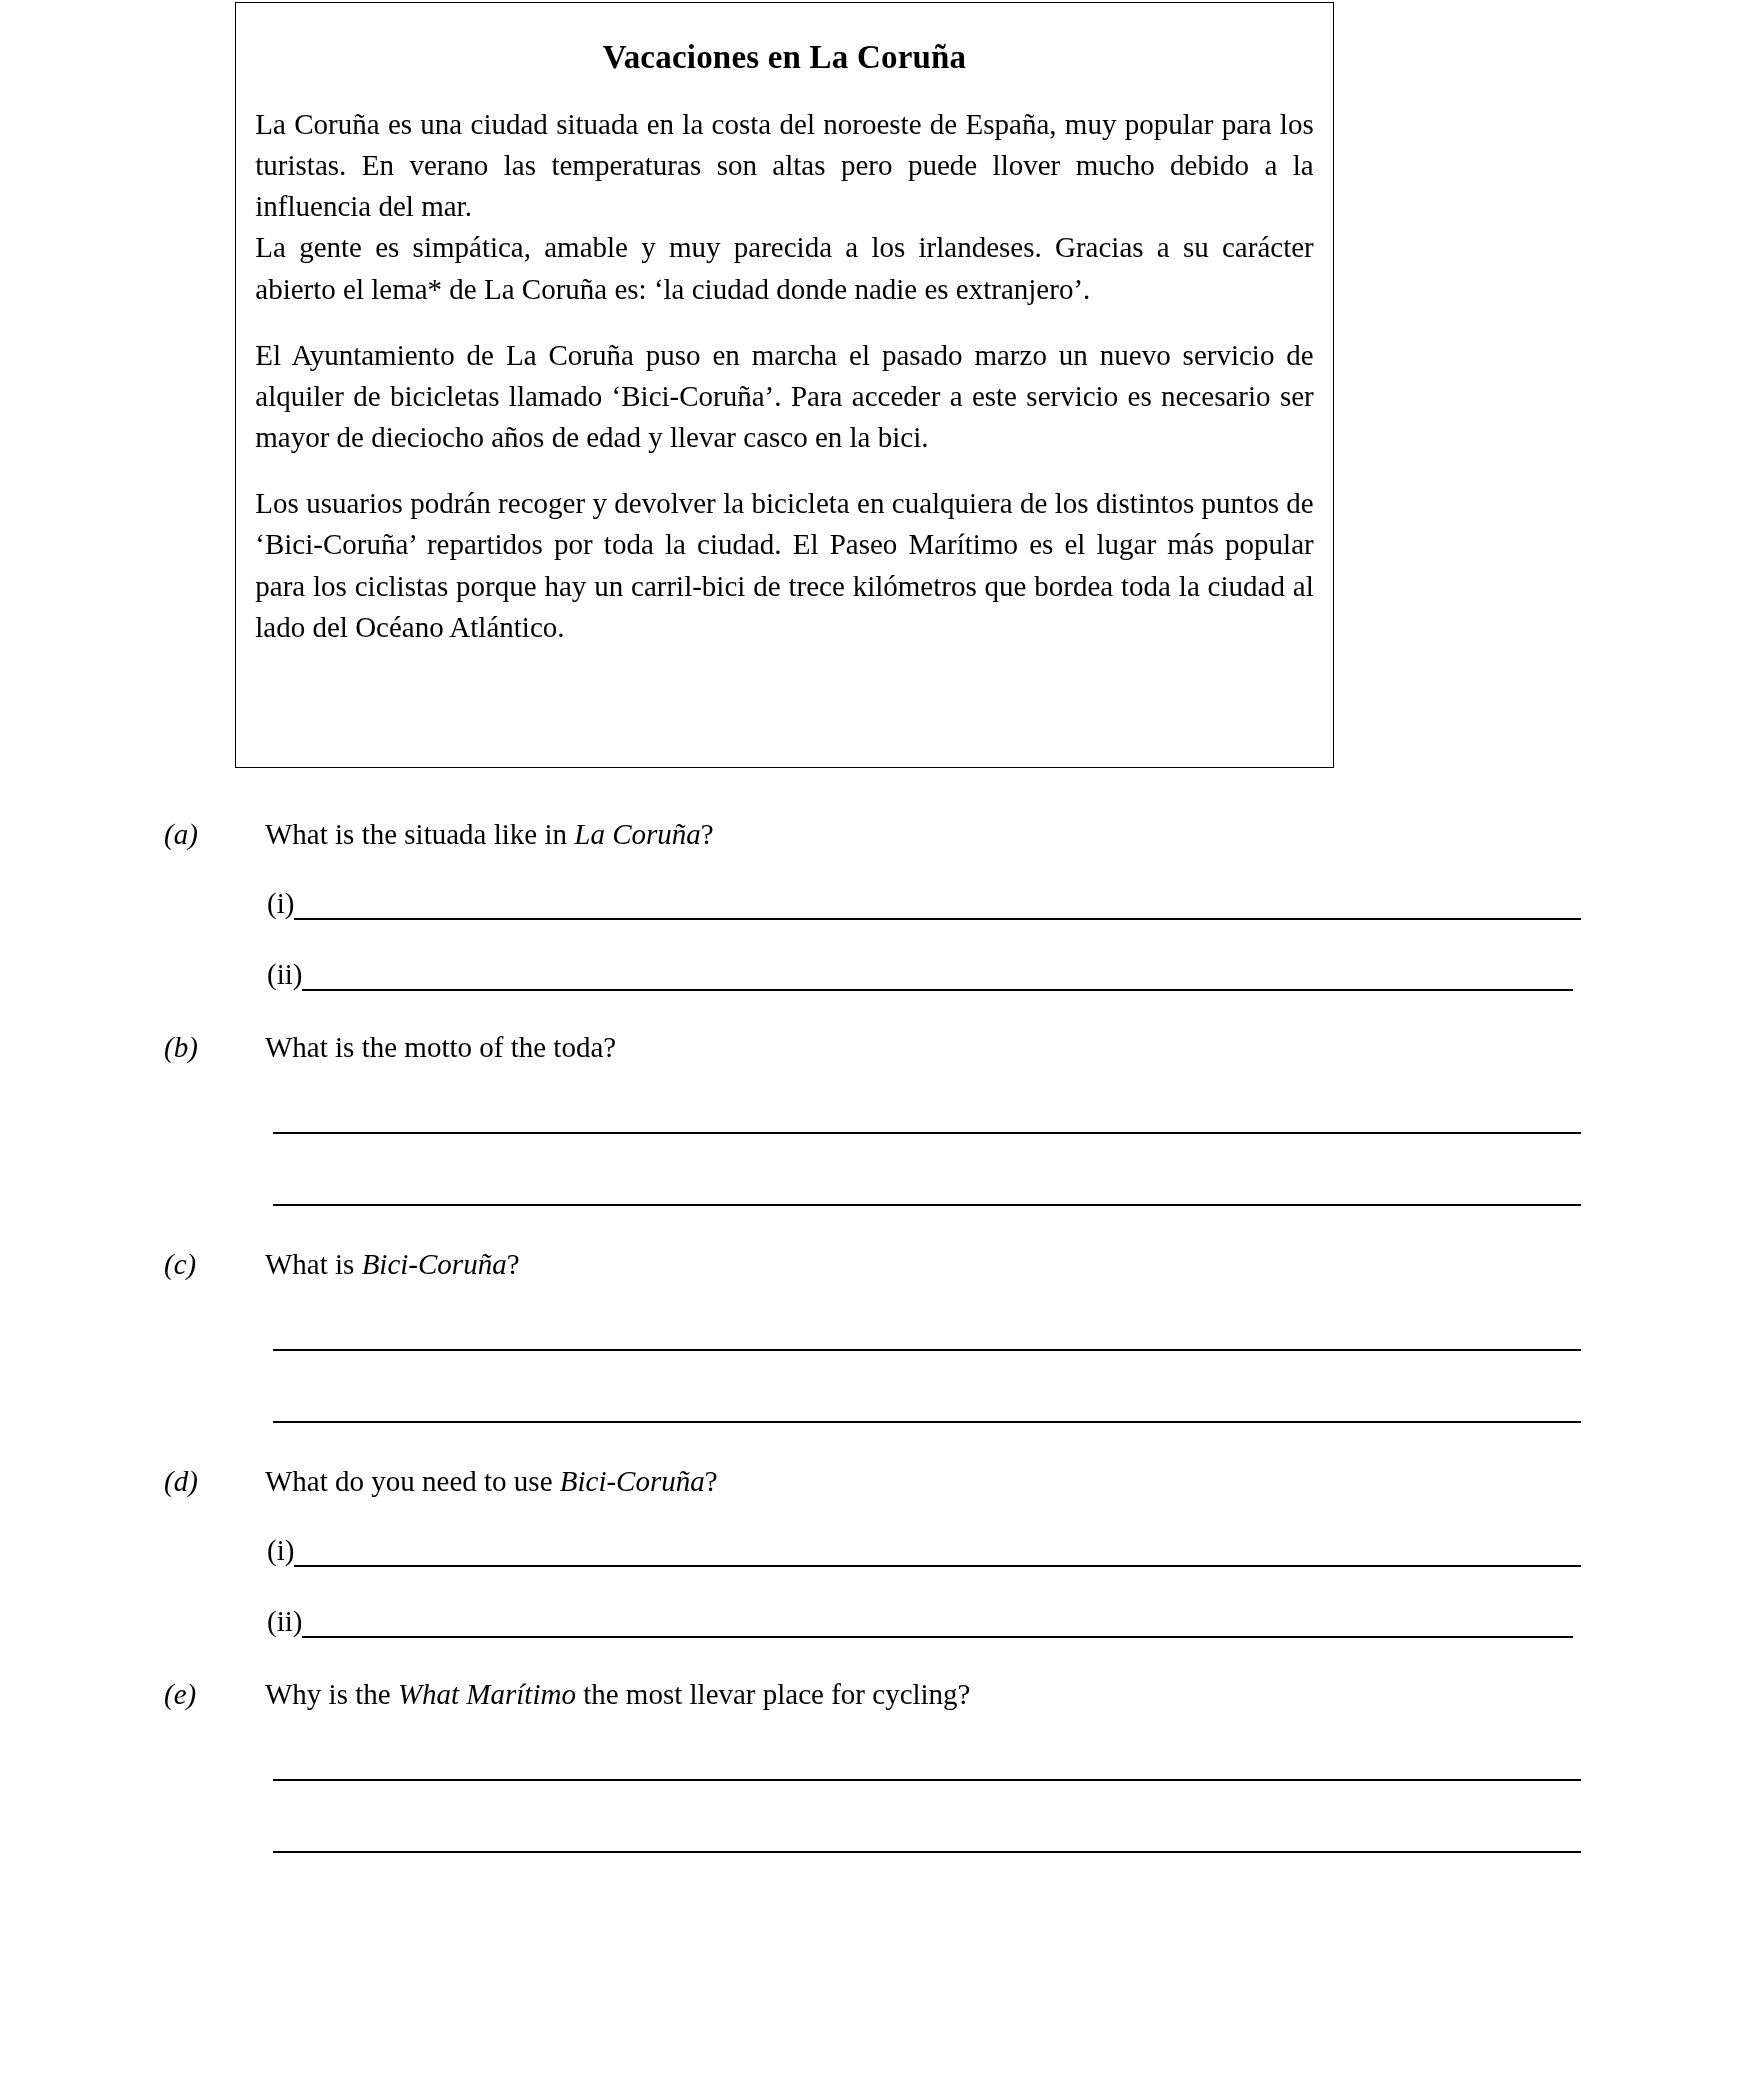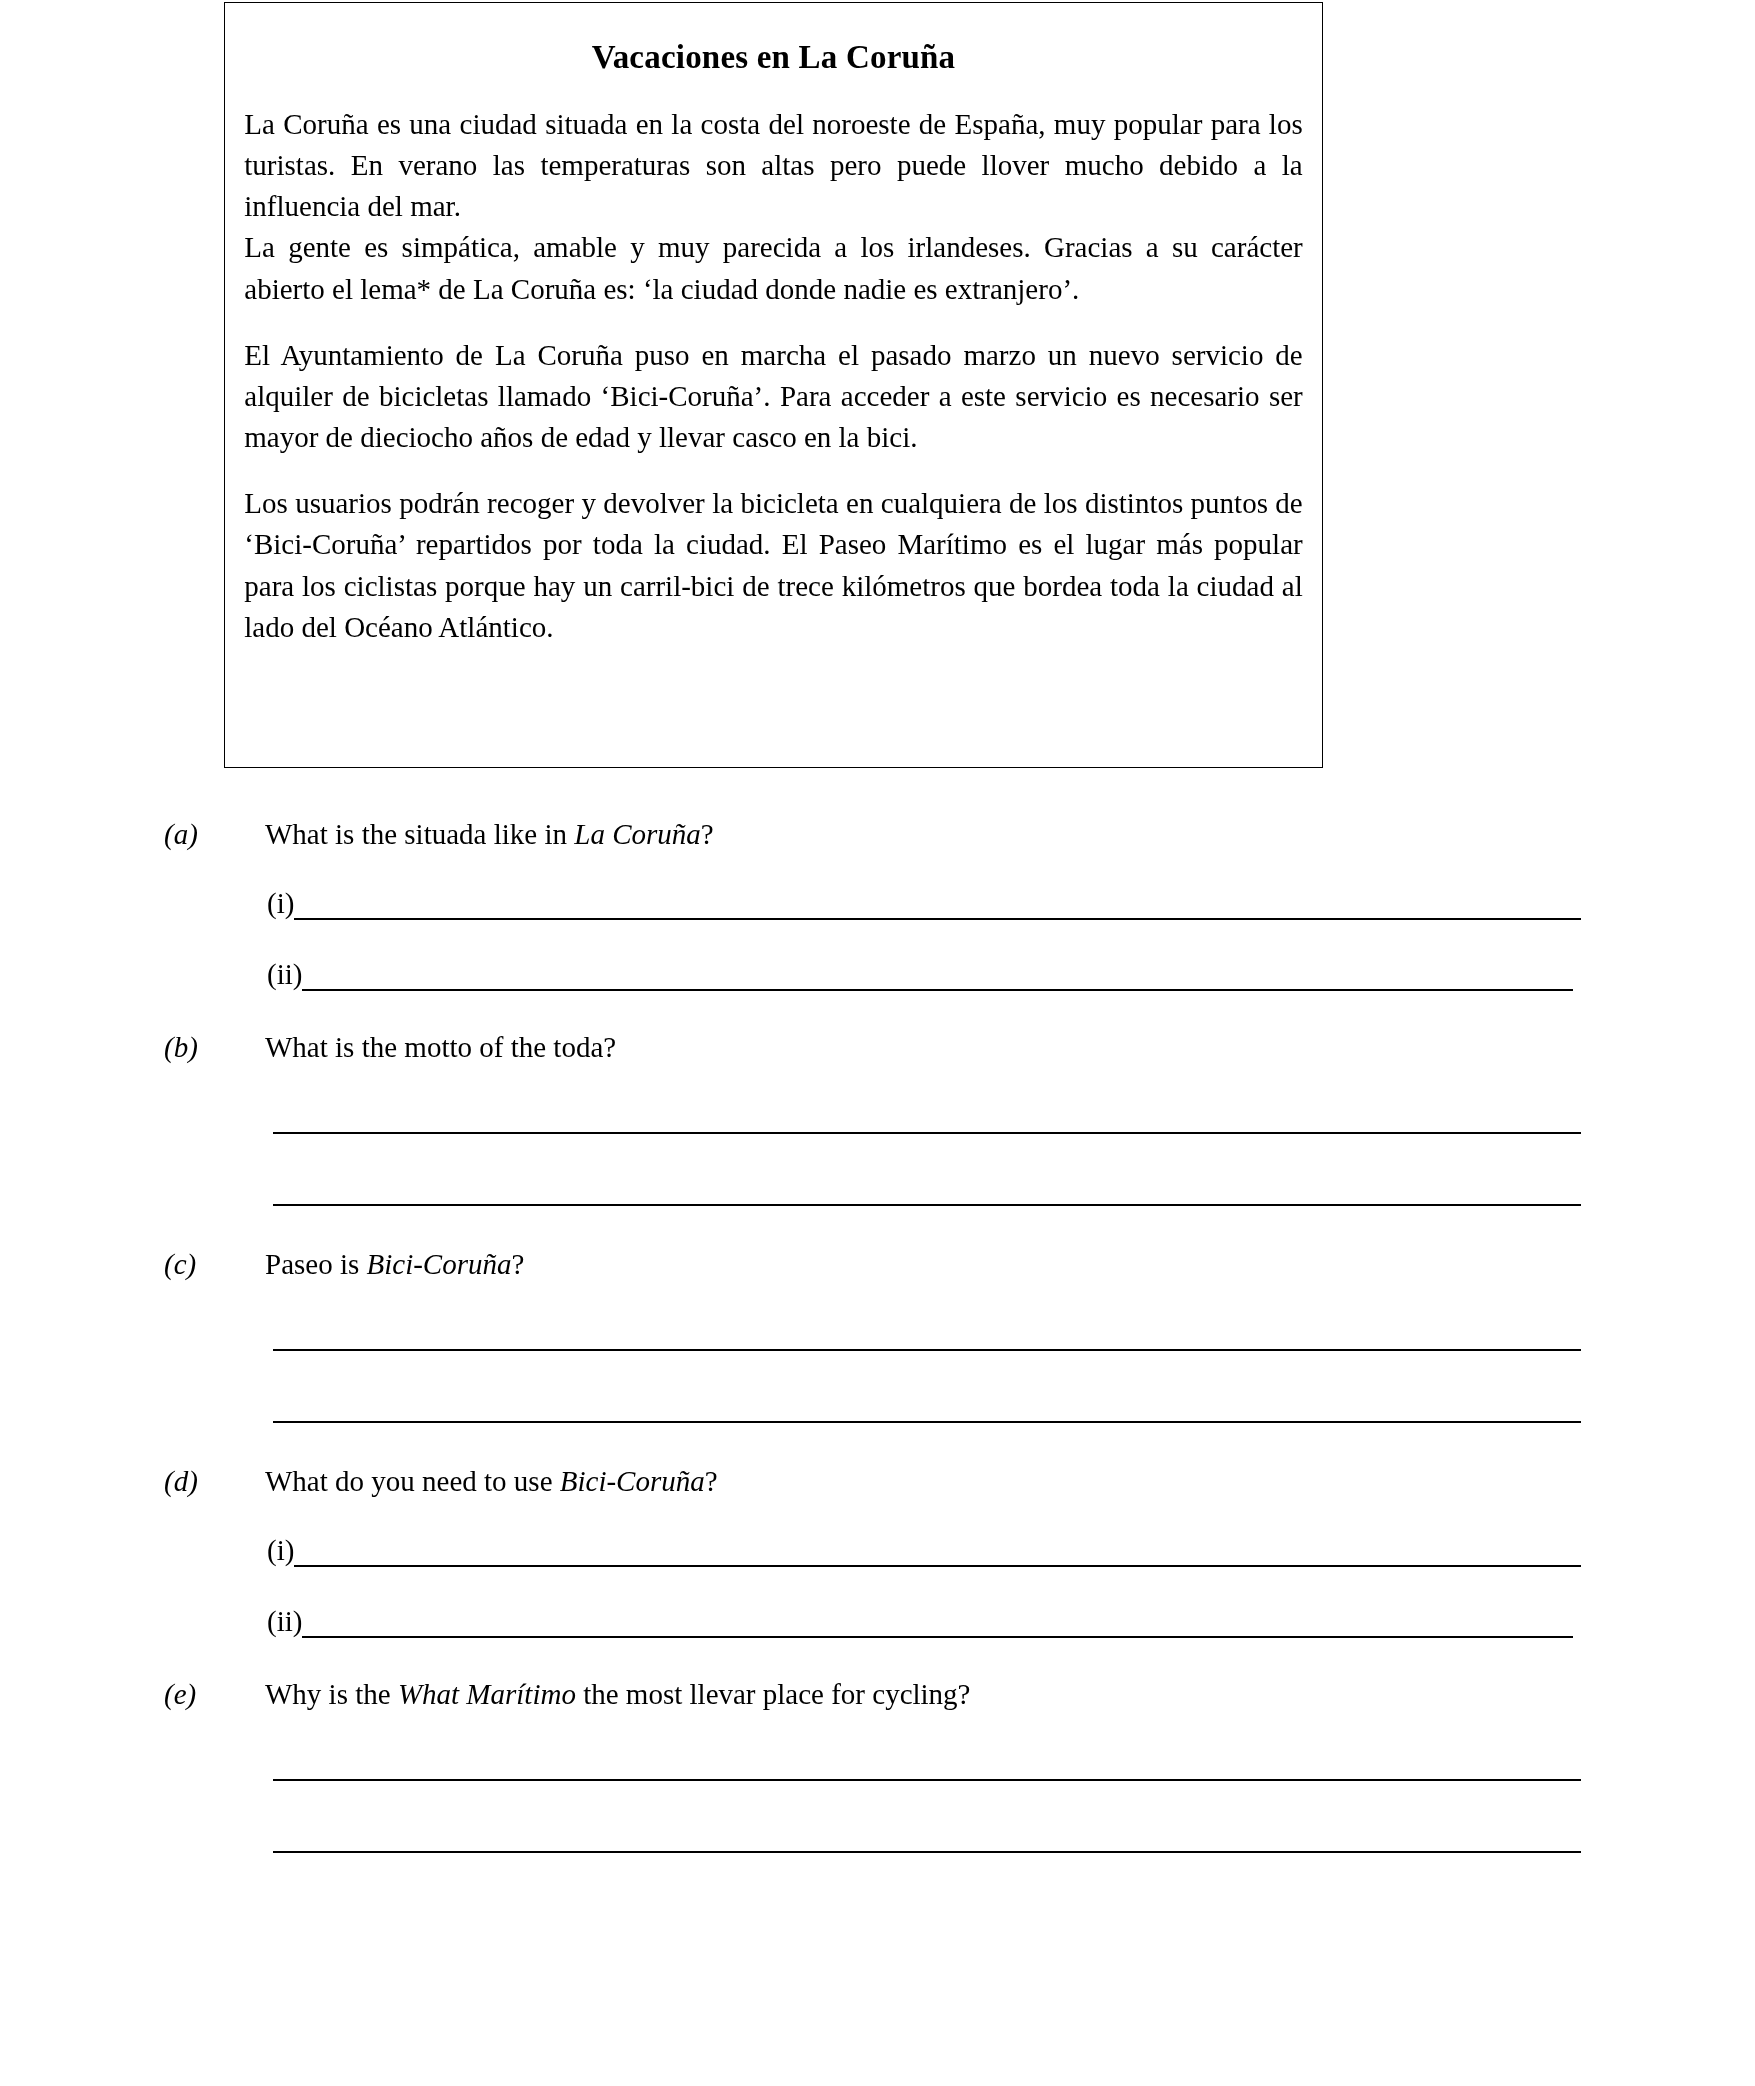--- a/index.html
+++ b/index.html
@@ -12,21 +12,21 @@
     height: 2086px;
     position: relative;
     font-family: "Liberation Serif", "DejaVu Serif", serif;
     color: #000000;
     overflow: hidden;
   }
 
   
   .passage-box {
     position: absolute;
-    left: 224px;
+    left: 235px;
     top: 1.9px;
     width: 1099px;
     height: 766px;
     border: 1.9px solid #000000;
     box-sizing: border-box;
     background: #ffffff;
   }
   .passage-inner {
     padding: 0 16.4px;
   }
@@ -143,21 +143,21 @@
       <span class="q-letter">(b)</span>
       <span class="q-text"><span>What is the motto of the toda?</span><span class="it"></span><span></span></span>
     </div>
     <div class="ans-plain" style="margin-top:68px;"></div>
     <div class="ans-plain" style="margin-top:70px;"></div>
   </div>
 
   <div class="q-block" style="padding-top:42px;">
     <div class="q-row">
       <span class="q-letter">(c)</span>
-      <span class="q-text"><span>Paseo is </span><span class="it">Bici-Coruña</span><span>?</span></span>
+      <span class="q-text"><span>What is </span><span class="it">Bici-Coruña</span><span>?</span></span>
     </div>
     <div class="ans-plain" style="margin-top:68px;"></div>
     <div class="ans-plain" style="margin-top:70px;"></div>
   </div>
 
   <div class="q-block" style="padding-top:42px;">
     <div class="q-row">
       <span class="q-letter">(d)</span>
       <span class="q-text"><span>What do you need to use </span><span class="it">Bici-Coruña</span><span>?</span></span>
     </div>

